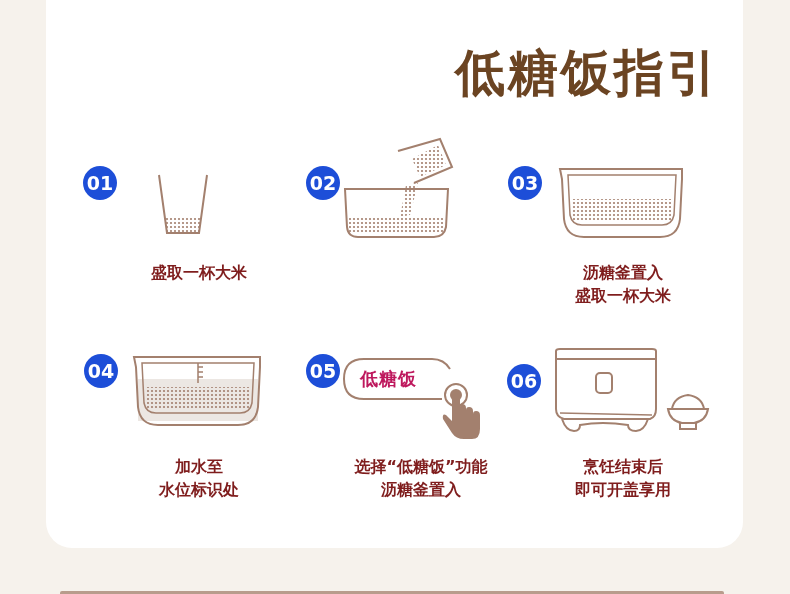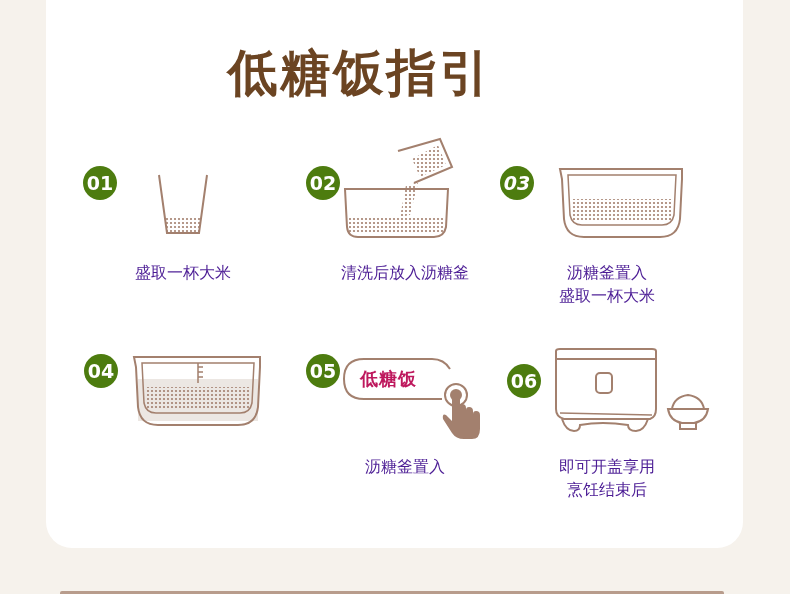--- a/index.html
+++ b/index.html
@@ -7,33 +7,33 @@
       width: 790px; height: 594px; overflow: hidden;
       background: #f6f2ec;
       font-family: "DejaVu Sans", "Liberation Sans", sans-serif;
       position: relative;
     }
     .card {
       position: absolute; left: 46px; top: -30px; width: 697px; height: 578px;
       background: #ffffff; border-radius: 26px;
     }
     .title {
-      position: absolute; left: 0; top: 40px; width: 720px; text-align: center;
+      position: absolute; left: 0; top: 40px; width: 720px; text-align: right;
       font-size: 50px; font-weight: bold; color: #6b4422; letter-spacing: 3px;
     }
     .step { position: absolute; width: 230px; height: 170px; }
     .badge {
       position: absolute; width: 34px; height: 34px; border-radius: 50%;
-      background: #4d7c0f; color: #fff; font-size: 19px; font-weight: bold;
+      background: #1d4ed8; color: #fff; font-size: 19px; font-weight: bold;
       line-height: 34px; text-align: center;
     }
     .illus { position: absolute; }
     .caption {
-      position: absolute; left: 0; width: 230px; text-align: center;
-      font-size: 16px; color: #4c1d95; line-height: 23px;
+      position: absolute; left: 16px; width: 230px; text-align: center;
+      font-size: 16px; color: #7f1d1d; line-height: 23px; font-weight: bold;
     }
     .bottom-strip {
       position: absolute; left: 60px; top: 591px; width: 664px; height: 3px;
       background: #b89c8c; border-radius: 2px 2px 0 0;
     }
   </style>
 </head>
 <body>
 
 <div class="card"></div>
@@ -57,78 +57,80 @@
 
 <div class="step" style="left:290px; top:165px;">
   <div class="badge" style="left:16px; top:1px;">02</div>
   <svg class="illus" style="left:50px; top:-28px;" width="120" height="106" viewBox="0 0 120 106">
     <path d="M5 52 L108 52 L106 90 Q104 100 94 100 L18 100 Q8 100 7 90 Z" fill="none" stroke="#a3806e" stroke-width="2"></path>
     <rect x="9" y="80" width="96" height="16" fill="url(#dots)"></rect>
     <path d="M58 14 L100 2 L112 30 L74 46" fill="none" stroke="#a3806e" stroke-width="2"></path>
     <path d="M80 40 L106 28 L98 8 L72 22 Z" fill="url(#dots)"></path>
     <path d="M66 48 L78 46 L70 78 L60 80 Z" fill="url(#dots)"></path>
   </svg>
-  <div class="caption" style="top:96px;">
-    <div>清洗后放入沥糖釜</div>
-  </div>
 </div>
 
 <div class="step" style="left:492px; top:165px;">
-  <div class="badge" style="left:8px; top:1px;font-style:italic;">03</div>
+  <div class="badge" style="left:16px; top:1px;">03</div>
   <svg class="illus" style="left:64px; top:0px;" width="132" height="76" viewBox="0 0 132 76">
     <path d="M4 4 L126 4 L126 14 L124 54 Q122 72 104 72 L28 72 Q10 72 8 54 L6 14 Z" fill="none" stroke="#a3806e" stroke-width="2"></path>
     <path d="M12 10 L120 10 L118 50 Q116 60 106 60 L26 60 Q16 60 14 50 Z" fill="none" stroke="#a3806e" stroke-width="1.5"></path>
     <rect x="16" y="34" width="100" height="22" fill="url(#dots)"></rect>
   </svg>
   <div class="caption" style="top:96px;">
     <div>沥糖釜置入</div>
     <div>盛取一杯大米</div>
   </div>
 </div>
 
 <div class="step" style="left:68px; top:353px;">
   <div class="badge" style="left:16px; top:1px;">04</div>
   <svg class="illus" style="left:62px; top:0px;" width="136" height="76" viewBox="0 0 136 76">
     <rect x="8" y="26" width="120" height="42" fill="#ece7e3"></rect>
     <path d="M4 4 L130 4 L130 14 L128 54 Q126 72 108 72 L28 72 Q10 72 8 54 L6 14 Z" fill="none" stroke="#a3806e" stroke-width="2"></path>
     <path d="M12 10 L124 10 L122 50 Q120 60 110 60 L26 60 Q16 60 14 50 Z" fill="none" stroke="#a3806e" stroke-width="1.5"></path>
     <rect x="16" y="34" width="104" height="22" fill="url(#dots)"></rect>
     <path d="M68 10 L68 30 M68 14 L73 14 M68 19 L73 19 M68 24 L73 24" stroke="#a3806e" stroke-width="1.5" fill="none"></path>
   </svg>
+  <div class="caption" style="top:102px;">
+    <div>加水至</div>
+    <div>水位标识处</div>
+  </div>
 </div>
 
 <div class="step" style="left:290px; top:353px;">
   <div class="badge" style="left:16px; top:1px;text-align:center;">05</div>
   <svg class="illus" style="left:52px; top:4px;" width="126" height="48" viewBox="0 0 126 48">
     <path d="M108 12 Q102 2 90 2 L22 2 Q2 2 2 22 Q2 42 22 42 L100 42" fill="none" stroke="#a3806e" stroke-width="2"></path>
   </svg>
   <div style="position:absolute; left:70px; top:14px; font-size:18px; font-weight:bold; color:#be185d; letter-spacing:1px;">低糖饭</div>
   <svg class="illus" style="left:150px; top:28px;" width="44" height="60" viewBox="0 0 44 60">
     <circle cx="16" cy="14" r="11" fill="none" stroke="#a3806e" stroke-width="2"></circle>
     <circle cx="16" cy="14" r="6" fill="#a3806e"></circle>
     <path d="M12 14 L12 40 L6 34 Q2 32 3 38 L12 52 Q16 58 24 58 L32 58 Q40 58 40 48 L40 34 Q40 30 36 30 Q33 30 33 33 L33 30 Q33 26 29 26 Q26 26 26 29 L26 27 Q26 23 22 23 Q20 23 20 26 L20 14 Q20 10 16 10 Q12 10 12 14 Z" fill="#a3806e"></path>
   </svg>
   <div class="caption" style="top:102px;">
+    <div>选择“低糖饭”功能</div>
     <div>沥糖釜置入</div>
   </div>
 </div>
 
 <div class="step" style="left:492px; top:353px;">
   <div class="badge" style="left:15px; top:11px;">06</div>
   <svg class="illus" style="left:60px; top:-6px;" width="110" height="92" viewBox="0 0 110 92">
     <path d="M4 4 Q4 2 8 2 L100 2 Q104 2 104 4 L104 12 L4 12 Z" fill="none" stroke="#a3806e" stroke-width="2"></path>
     <path d="M4 12 L4 62 Q4 70 12 72 L98 72 Q104 70 104 62 L104 12" fill="none" stroke="#a3806e" stroke-width="2"></path>
     <path d="M8 66 L100 68" stroke="#a3806e" stroke-width="1.5"></path>
     <rect x="44" y="26" width="16" height="20" rx="4" fill="none" stroke="#a3806e" stroke-width="2"></rect>
     <path d="M10 72 Q14 84 22 84 Q28 84 28 78 Q50 74 76 78 Q76 84 84 84 Q92 84 96 72" fill="none" stroke="#a3806e" stroke-width="2"></path>
   </svg>
   <svg class="illus" style="left:174px; top:38px;" width="44" height="40" viewBox="0 0 44 40">
     <path d="M6 18 Q8 6 22 4 Q36 6 38 18" fill="none" stroke="#a3806e" stroke-width="2"></path>
     <path d="M2 18 L42 18 Q40 30 28 32 L16 32 Q4 30 2 18 Z" fill="none" stroke="#a3806e" stroke-width="2"></path>
     <path d="M14 32 L14 38 L30 38 L30 32" fill="none" stroke="#a3806e" stroke-width="2"></path>
   </svg>
   <div class="caption" style="top:102px;">
+    <div>烹饪结束后</div>
     <div>即可开盖享用</div>
-    <div>烹饪结束后</div>
   </div>
 </div>
 
 <div class="bottom-strip"></div>
 
 </body></html>

